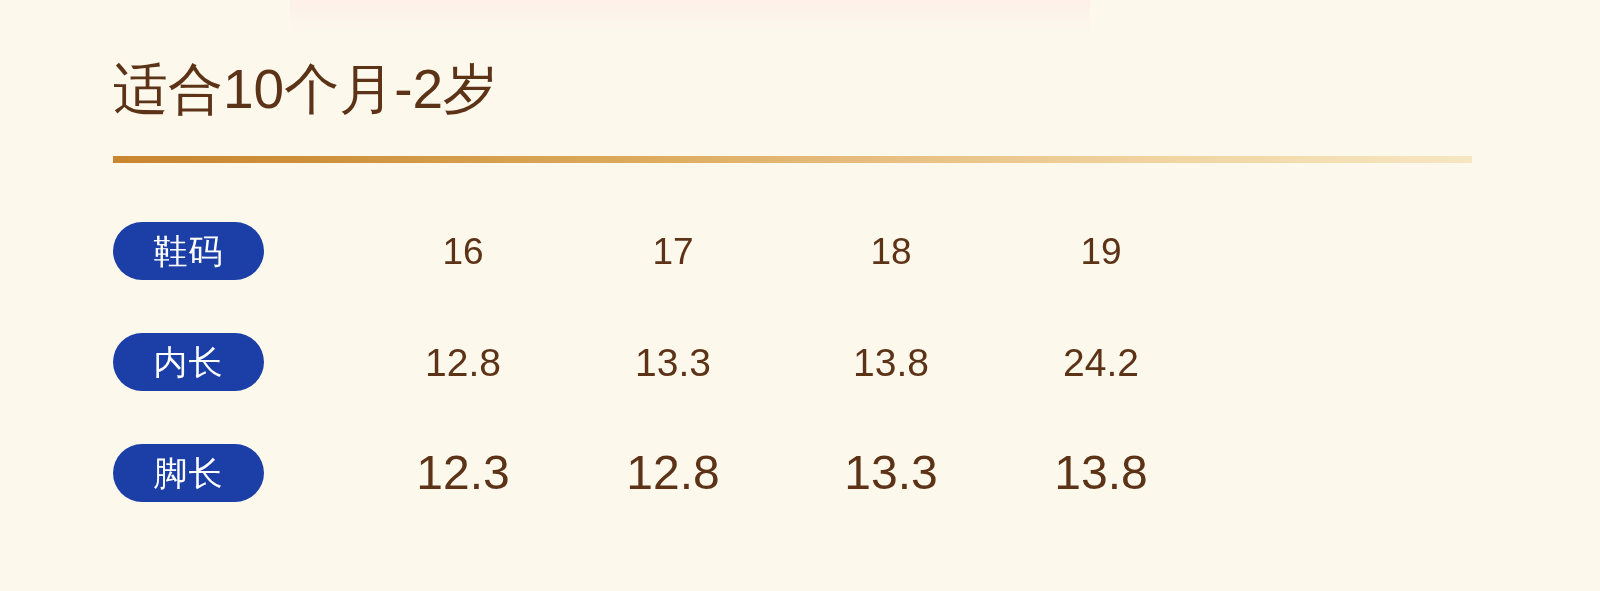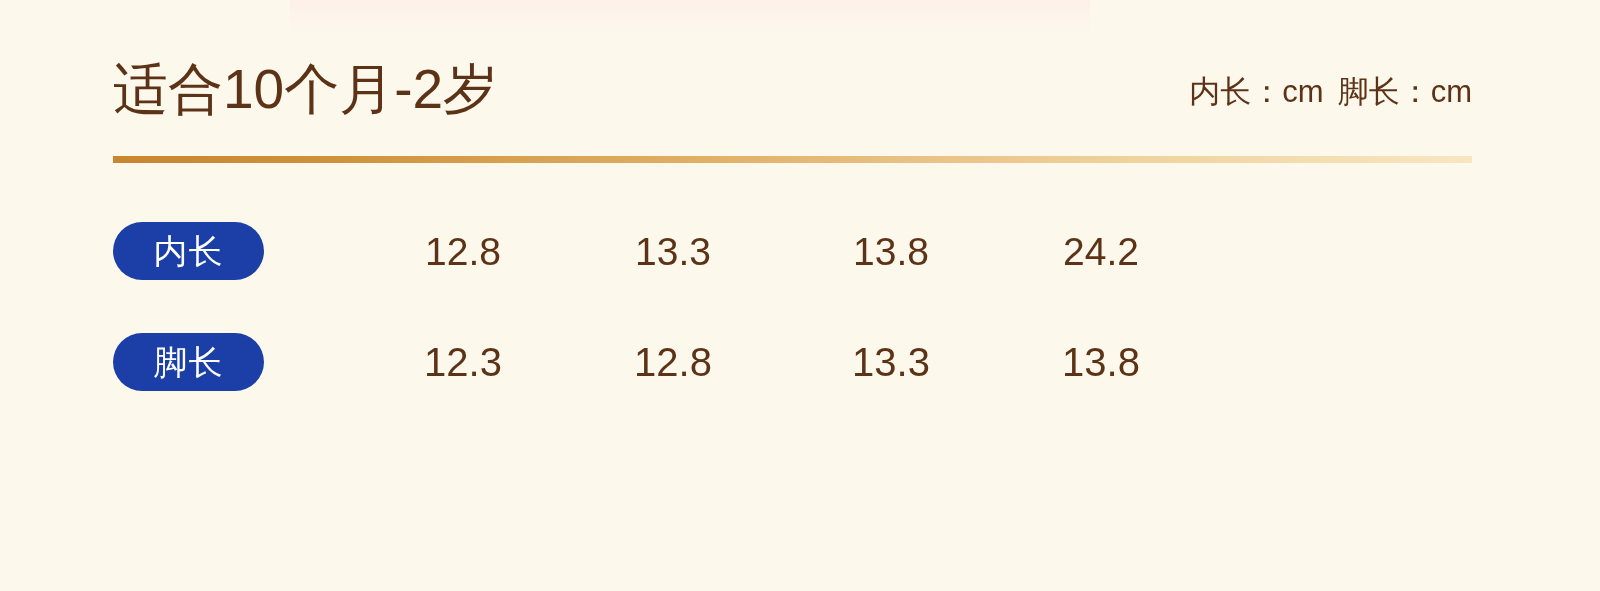--- a/index.html
+++ b/index.html
@@ -143,40 +143,48 @@
     font-weight: 400;
   }
   .cell-0 { left: 119px;  width: 160px; }
   .cell-1 { left: 329px;  width: 160px; }
   .cell-2 { left: 547px;  width: 160px; }
   .cell-3 { left: 757px;  width: 160px; }
 
   
   .row-sizes .cell  { font-size: 37px; }
   .row-inner .cell  { font-size: 39px; }
-  .row-foot  .cell  { font-size: 40px; }
+  .row-foot  .cell  { font-size: 48px; }
 </style>
 </head>
 <body>
 
 <div class="top-artifact"></div>
 
 <div class="size-chart">
 
   <div class="chart-header">
     <div class="chart-title">适合10个月-2岁</div>
-    <div class="unit-note">
-      <span>内长：cm</span><span class="unit-gap"></span><span>脚长：cm</span>
+  </div>
+
+  <div class="divider"></div>
+
+  <div class="chart-table">
+
+    <div class="chart-row row-sizes">
+      <div class="row-pill">
+        <span class="row-pill-label">鞋码</span>
+      </div>
+      <div class="row-values">
+        <div class="cell cell-0">16</div>
+        <div class="cell cell-1">17</div>
+        <div class="cell cell-2">18</div>
+        <div class="cell cell-3">19</div>
+      </div>
     </div>
-  </div>
-
-  <div class="divider"></div>
-
-  <div class="chart-table">
-
 
     <div class="chart-row row-inner">
       <div class="row-pill">
         <span class="row-pill-label">内长</span>
       </div>
       <div class="row-values">
         <div class="cell cell-0">12.8</div>
         <div class="cell cell-1">13.3</div>
         <div class="cell cell-2">13.8</div>
         <div class="cell cell-3">24.2</div>

